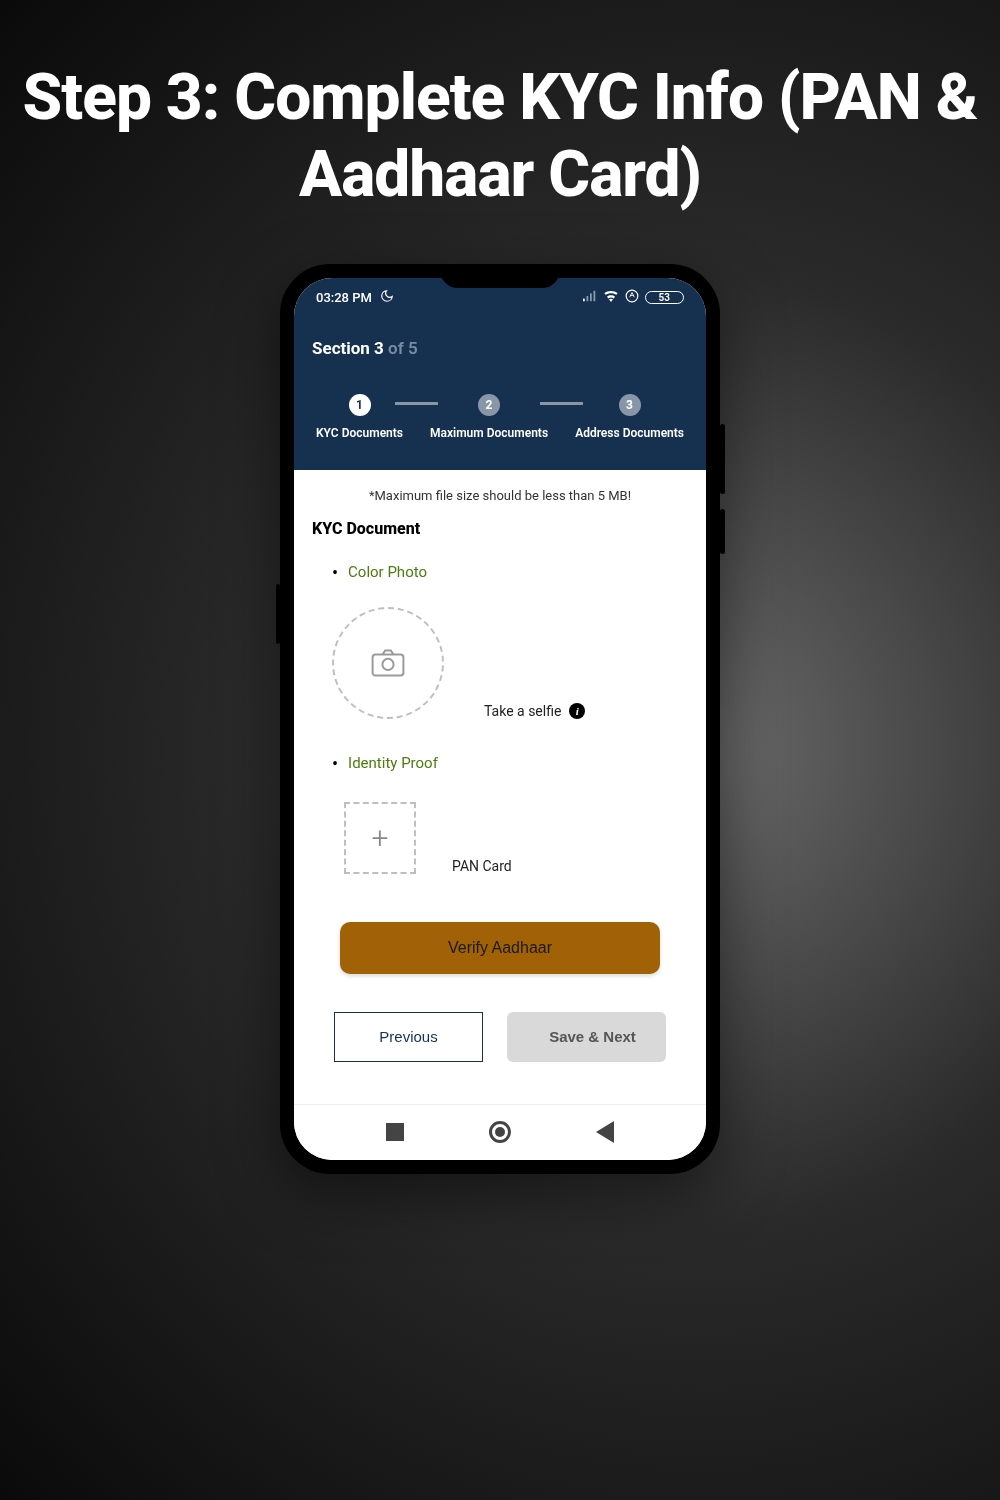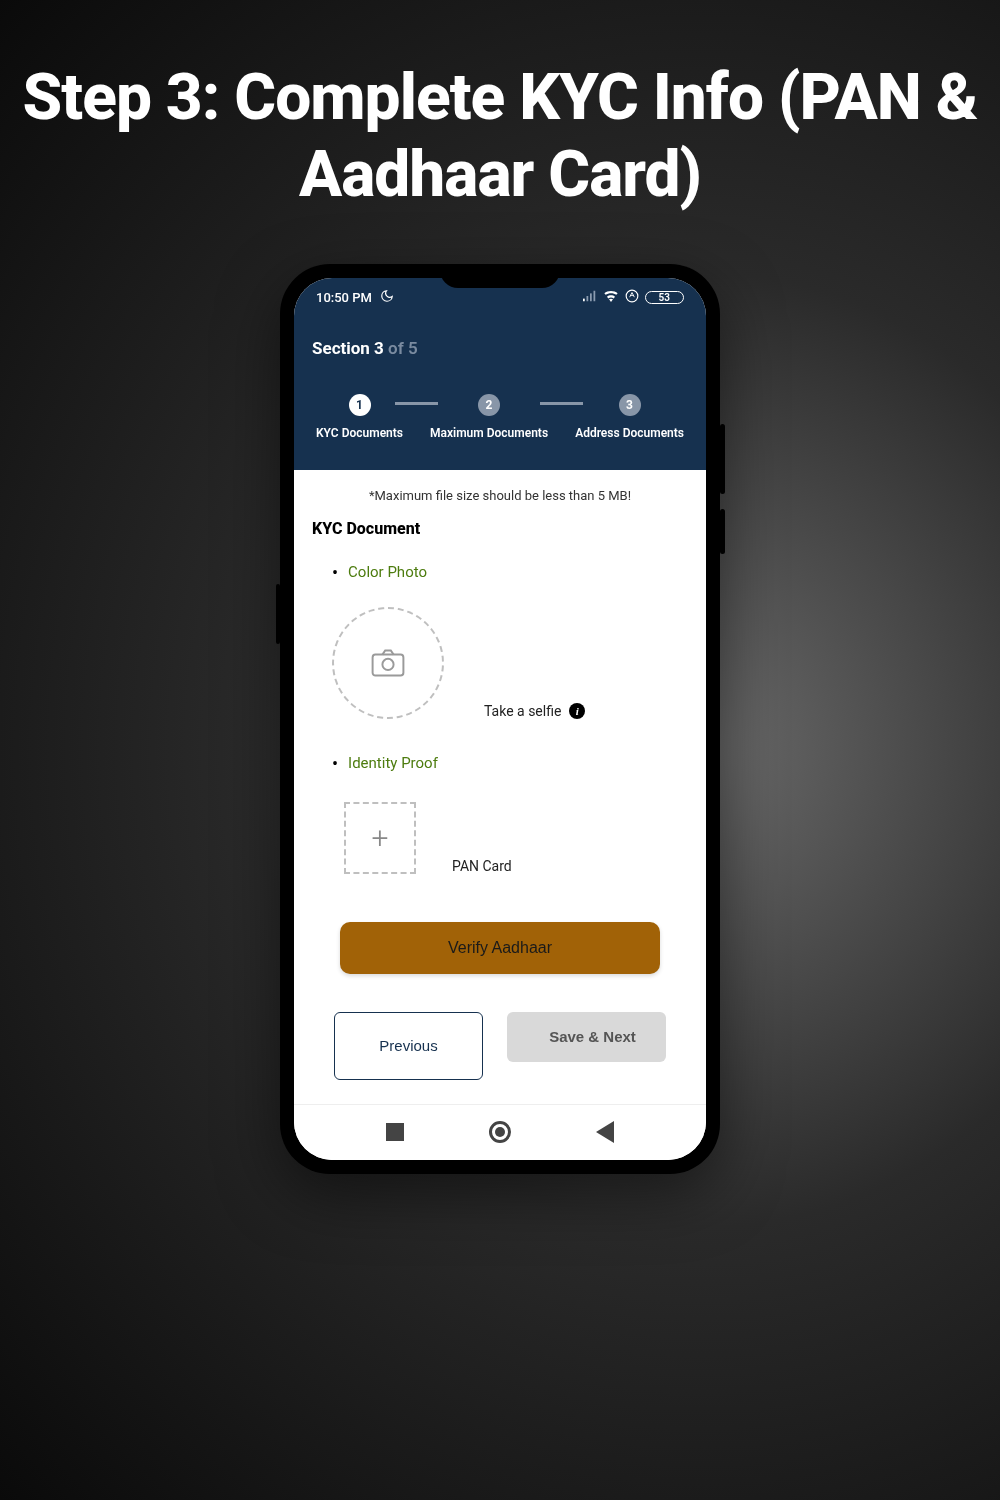--- a/index.html
+++ b/index.html
@@ -145,24 +145,24 @@
     box-shadow: 0 2px 4px rgba(0,0,0,0.15);
   }
   .nav-buttons {
     display: flex;
     gap: 24px;
     margin-top: 38px;
     padding: 0 22px;
   }
   .prev-btn {
     flex: 1;
-    height: 68px;
+    height: 50px;
     background: #fff;
     border: 1.5px solid #16314f;
-    border-radius: 6px;
+    border-radius: 0;
     color: #16314f;
     font-size: 15px;
     font-weight: 500;
   }
   .next-btn {
     flex: 1;
     height: 50px;
     background: #d9d9d9;
     border: none;
     border-radius: 6px;
@@ -192,21 +192,21 @@
 
 <div class="phone-frame">
   <div class="phone-side-btn right1"></div>
   <div class="phone-side-btn right2"></div>
   <div class="phone-side-btn left1"></div>
   <div class="notch"></div>
   <div class="screen">
 
     <div class="status-bar">
       <div class="status-left">
-        <span>10:50 PM</span>
+        <span>03:28 PM</span>
         <span>
           <svg width="14" height="14" viewBox="0 0 24 24" fill="none" stroke="#fff" stroke-width="2">
               <path d="M21 12.79A9 9 0 1111.21 3 7 7 0 0021 12.79z"></path>
             </svg>
         </span>
       </div>
       <div class="status-right">
         <span>
           <svg width="14" height="12" viewBox="0 0 16 12">
               <rect x="0" y="9" width="2" height="3" fill="#fff"></rect>

